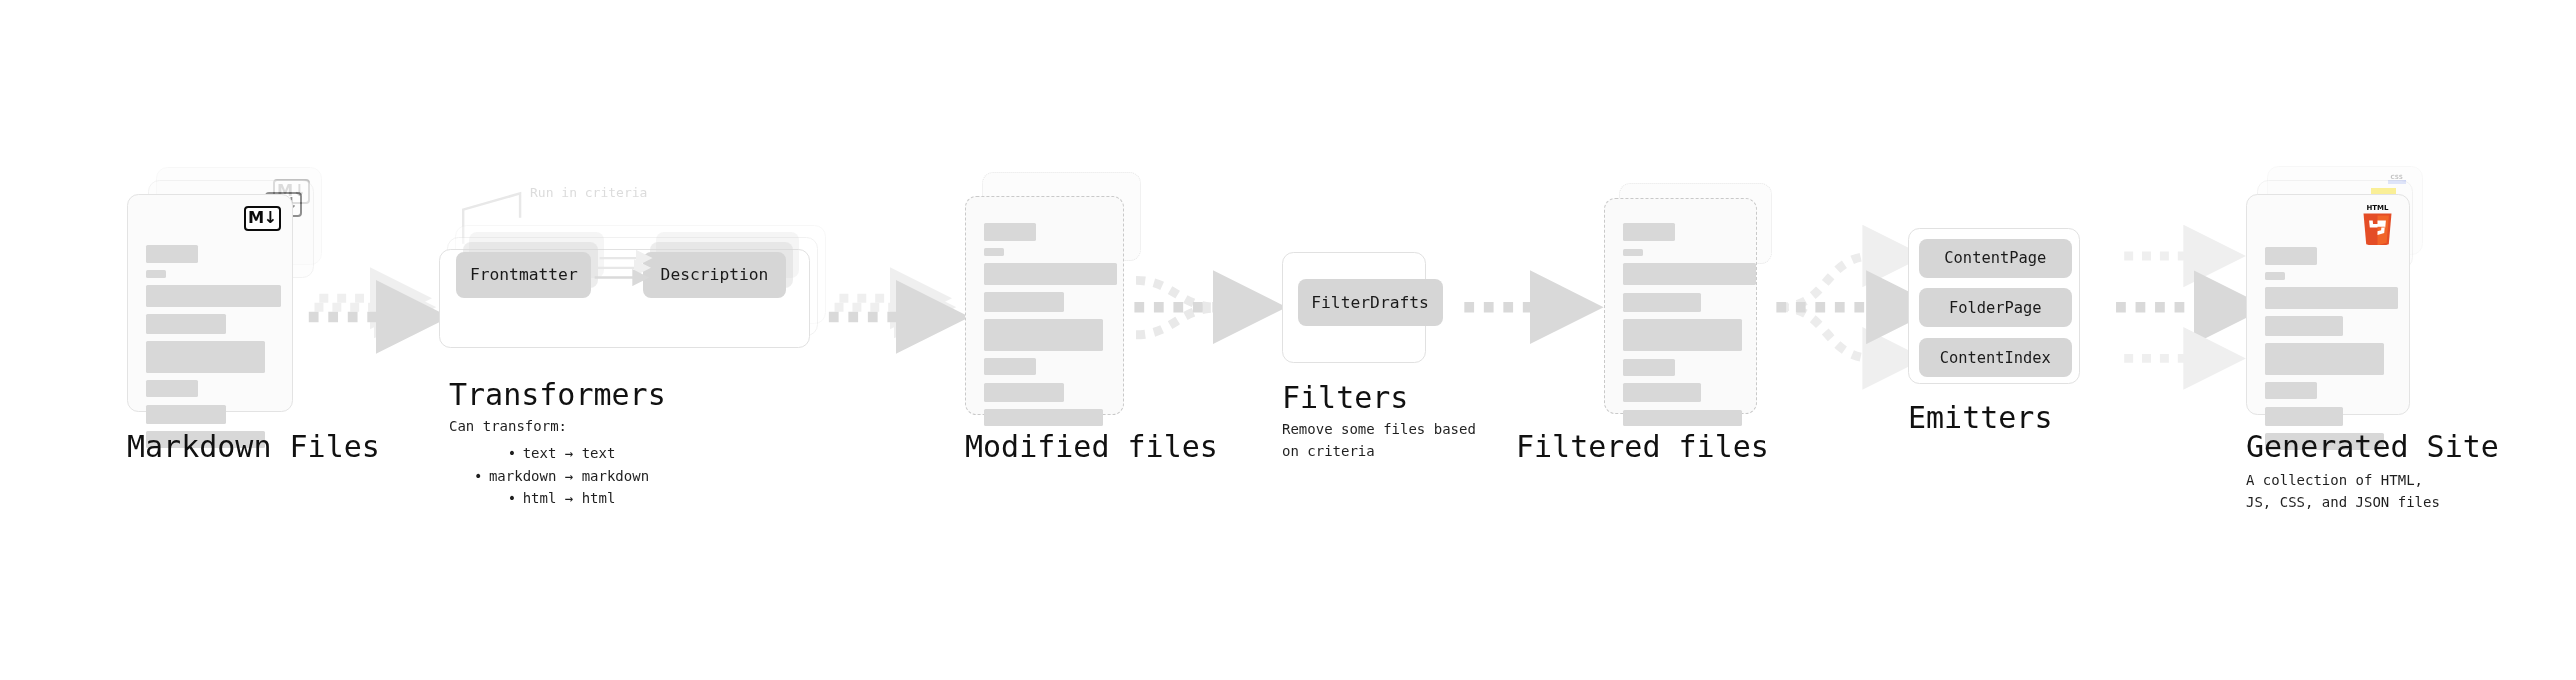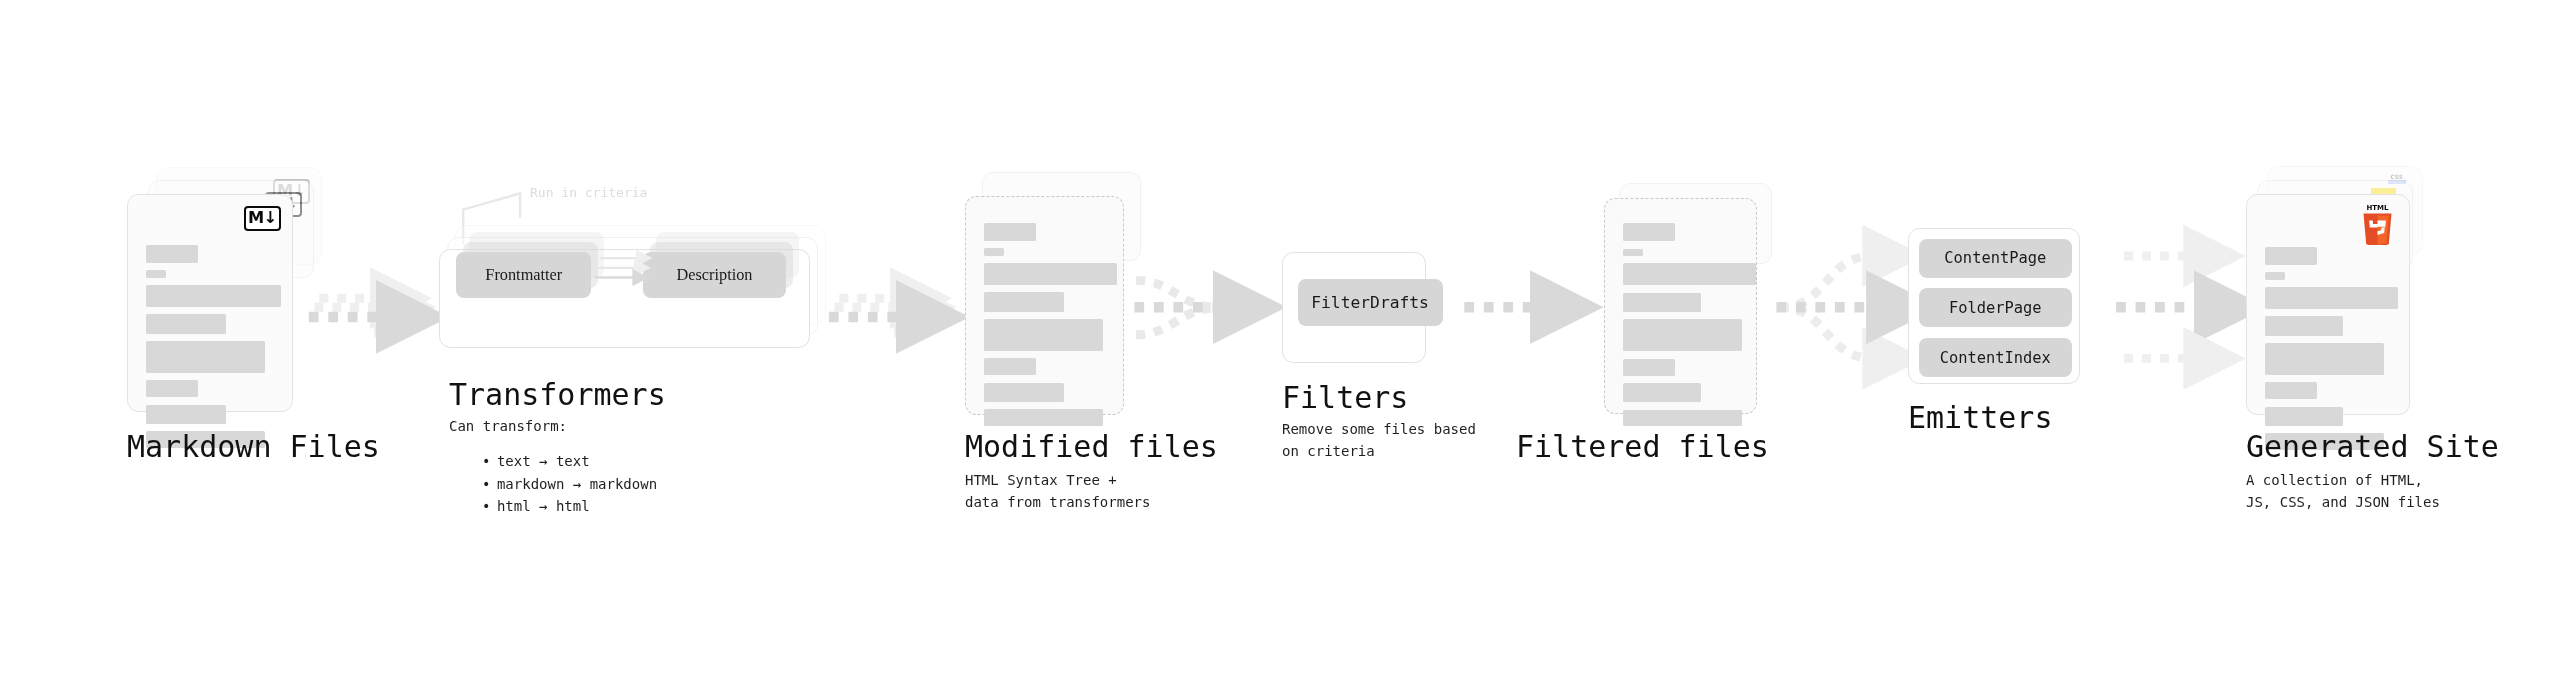--- a/index.html
+++ b/index.html
@@ -105,21 +105,21 @@
     line-height: 1.55;
     color: #1f1f1f;
     white-space: pre-line;
   }
   .cap-list {
     position: absolute;
     font-size: 14px;
     line-height: 1.62;
     color: #1f1f1f;
   }
-  .cap-list ul { margin: 16px; padding-left: 14px; list-style: none; }
+  .cap-list ul { margin: 8px; padding-left: 14px; list-style: none; text-align: center; }
   .cap-list li::before { content: "\2022"; margin-right: 6.5px; }
 
   .parallel-label {
     position: absolute;
     font-size: 13px;
     color: #dcdcdc;
     white-space: nowrap;
   }
 
   svg.ov { position: absolute; left: 0; top: 0; width: 2576px; height: 681px; pointer-events: none; }
@@ -198,21 +198,21 @@
         <div class="dl" style="width:119px;height:16.3px;"></div>
       </div>
     </div>
   </div>
   <div class="cap-title" style="left:127px; top:429px;">Markdown Files</div>
 
   <div class="parallel-label" style="left:530px; top:185px;">Run in criteria</div>
 
   <div class="groupbox ghost2" style="left:455px; top:225px; width:371px; height:99px;"></div>
   <div class="groupbox ghost1" style="left:447px; top:237px; width:371px; height:99px;"></div>
-  <div class="groupbox" style="left:439px; top:249px; width:371px; height:99px;font-family:Liberation Serif, serif;">
+  <div class="groupbox" style="left:439px; top:249px; width:371px; height:99px;">
     <div class="chip ghost2" style="left:29px; top:-18px; width:135px; height:46px;"></div>
     <div class="chip ghost1" style="left:23px; top:-8.1px; width:135px; height:46px;"></div>
     <div class="chip" style="left:16.3px; top:1.6px; width:135px; height:46px;">Frontmatter</div>
 
     <div class="chip ghost2" style="left:216px; top:-18px; width:143px; height:46px;"></div>
     <div class="chip ghost1" style="left:210px; top:-8.1px; width:143px; height:46px;"></div>
     <div class="chip" style="left:203px; top:1.6px; width:143px; height:46px;">Description</div>
 
     <svg width="371" height="99" style="position:absolute;left:0;top:0;" viewBox="0 0 456 122">
       <path d="M196,10 L244,10" stroke="#e7e7e7" stroke-width="3" fill="none" marker-end="url(#hdf)"></path>
@@ -240,22 +240,20 @@
         <div class="dl" style="width:133px;height:22px;"></div>
         <div class="dl" style="width:80px;height:19.5px;"></div>
         <div class="dl" style="width:119px;height:32px;"></div>
         <div class="dl" style="width:52px;height:17px;"></div>
         <div class="dl" style="width:80px;height:19.5px;"></div>
         <div class="dl" style="width:119px;height:16.3px;"></div>
       </div>
     </div>
   </div>
   <div class="cap-title" style="left:965px; top:429px;">Modified files</div>
-  <div class="cap-sub" style="left:965px; top:470px;">HTML Syntax Tree +
-data from transformers</div>
 
   <div class="groupbox" style="left:1282px; top:252px; width:144px; height:111px;">
     <div class="chip" style="left:14.6px; top:26px; width:145px; height:47px;">FilterDrafts</div>
   </div>
   <div class="cap-title" style="left:1282px; top:380px;">Filters</div>
   <div class="cap-sub" style="left:1282px; top:419px;">Remove some files based
 on criteria</div>
 
   <div class="doc-stack">
     <div class="doc dotted ghost1" style="left:1619px; top:183px; width:153px; height:81px;"></div>

